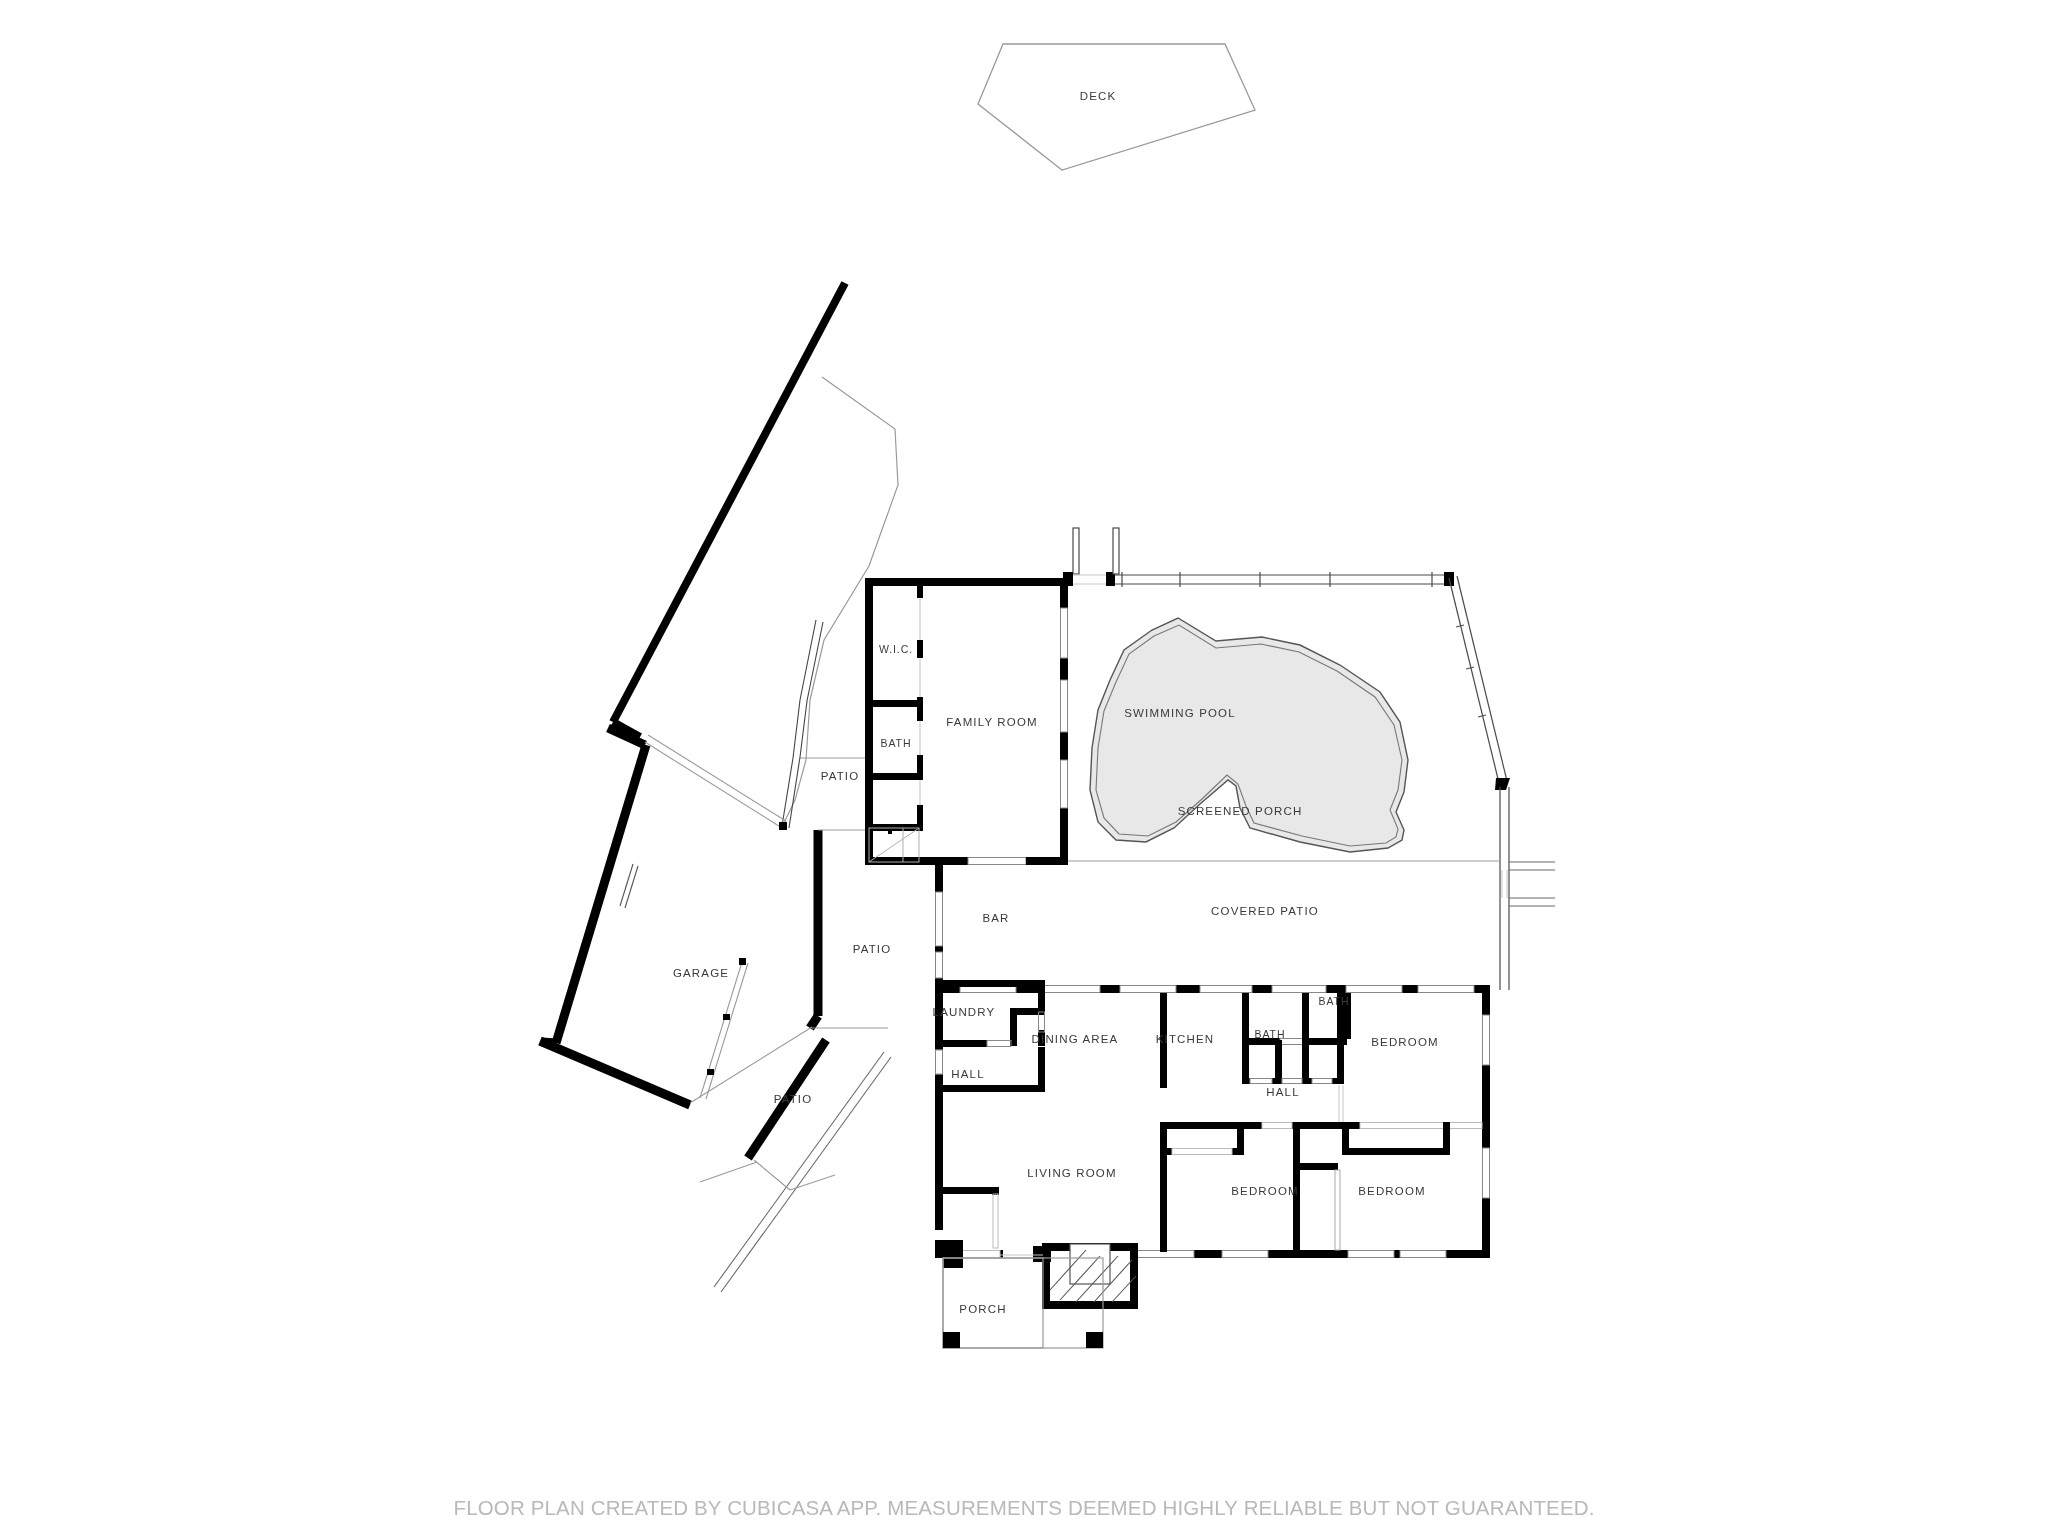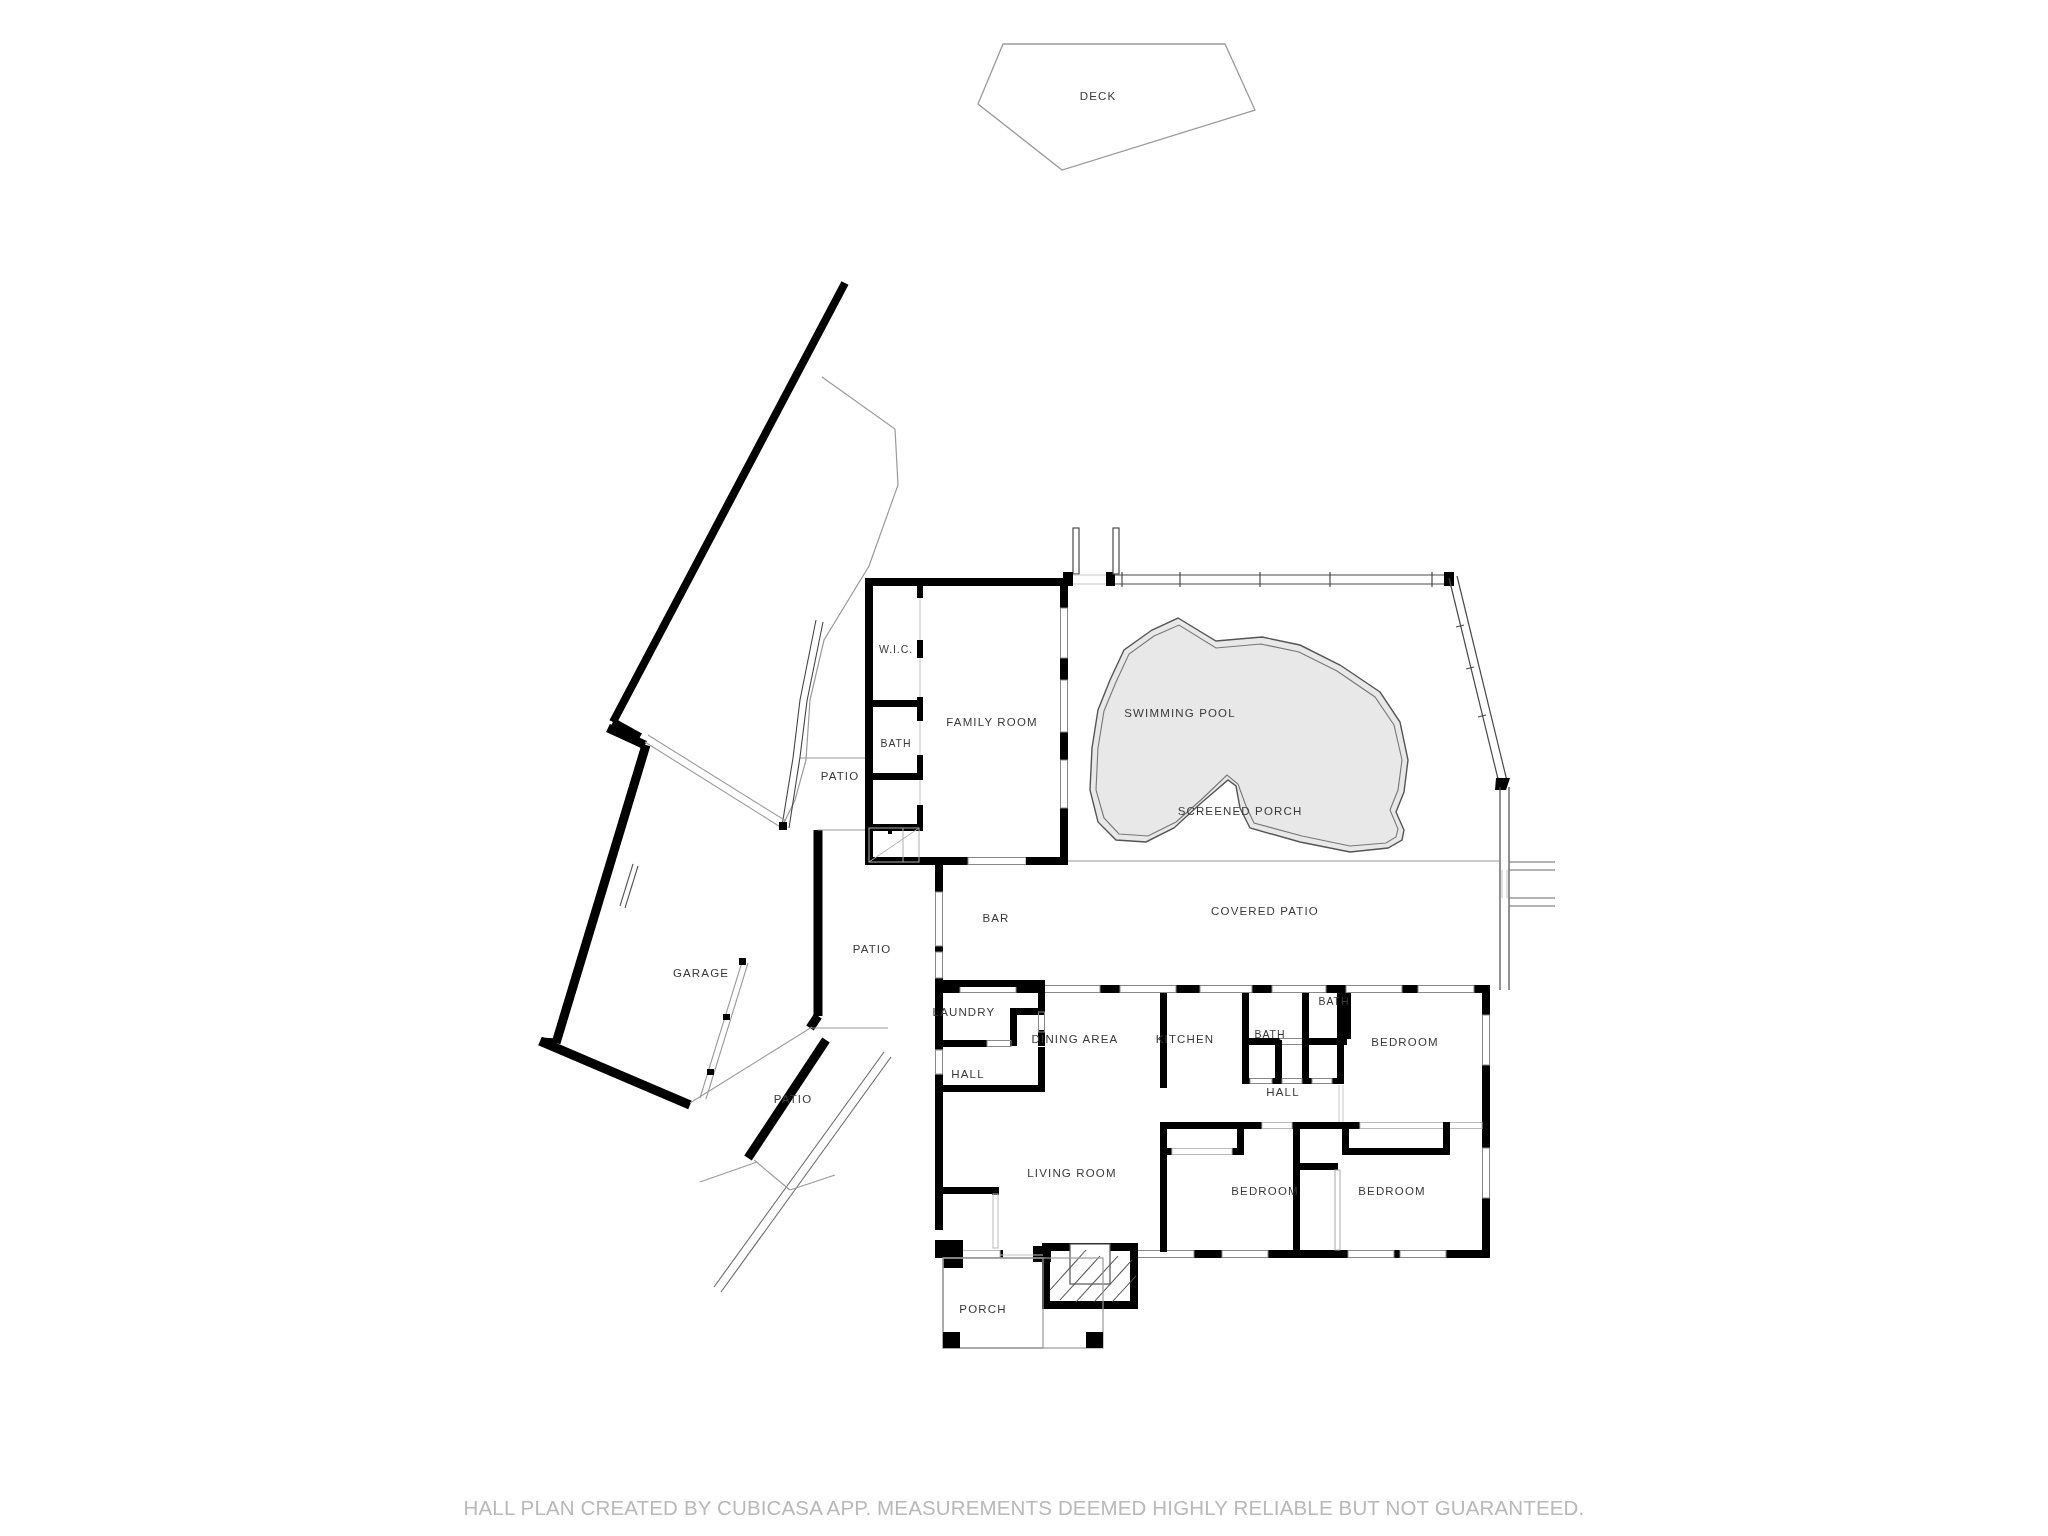--- a/index.html
+++ b/index.html
@@ -443,15 +443,15 @@
       <text class="room-label" x="1283" y="1093">HALL</text>
       <text class="room-label" x="793" y="1100">PATIO</text>
       <text class="room-label" x="1072" y="1174">LIVING ROOM</text>
       <text class="room-label" x="1265" y="1192">BEDROOM</text>
       <text class="room-label" x="1392" y="1192">BEDROOM</text>
       <text class="room-label" x="983" y="1310">PORCH</text>
     </g>
 
   </svg>
 
-  <div id="footer-note">HALL PLAN CREATED BY CUBICASA APP. MEASUREMENTS DEEMED HIGHLY RELIABLE BUT NOT GUARANTEED.</div>
+  <div id="footer-note">FLOOR PLAN CREATED BY CUBICASA APP. MEASUREMENTS DEEMED HIGHLY RELIABLE BUT NOT GUARANTEED.</div>
 
 </div>
 
 </body></html>

